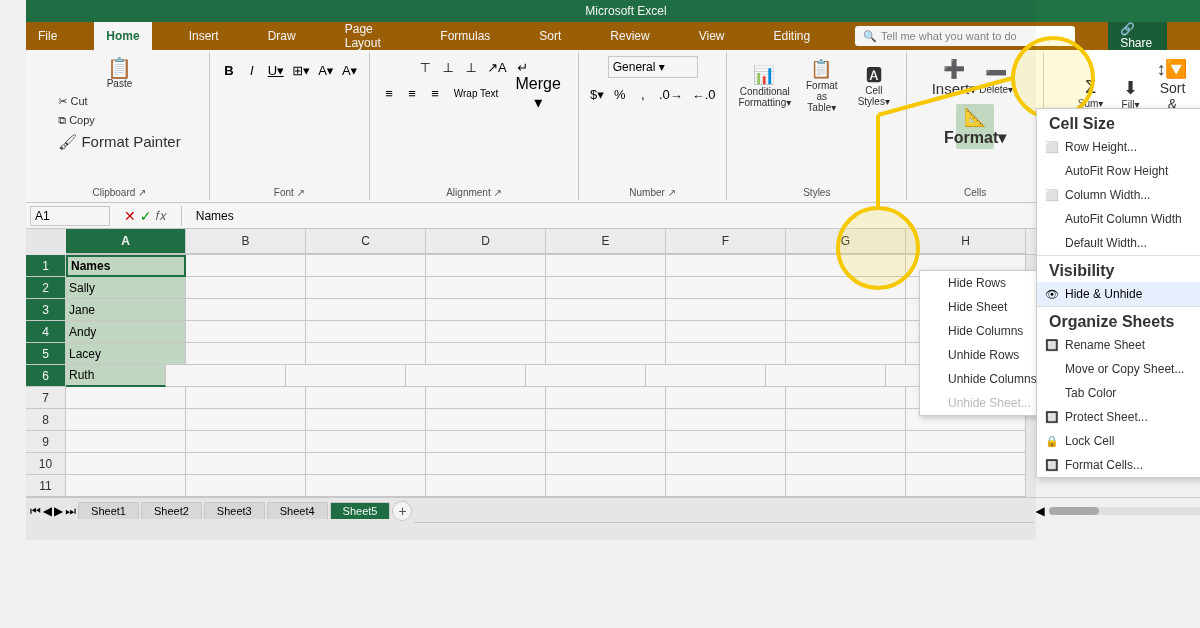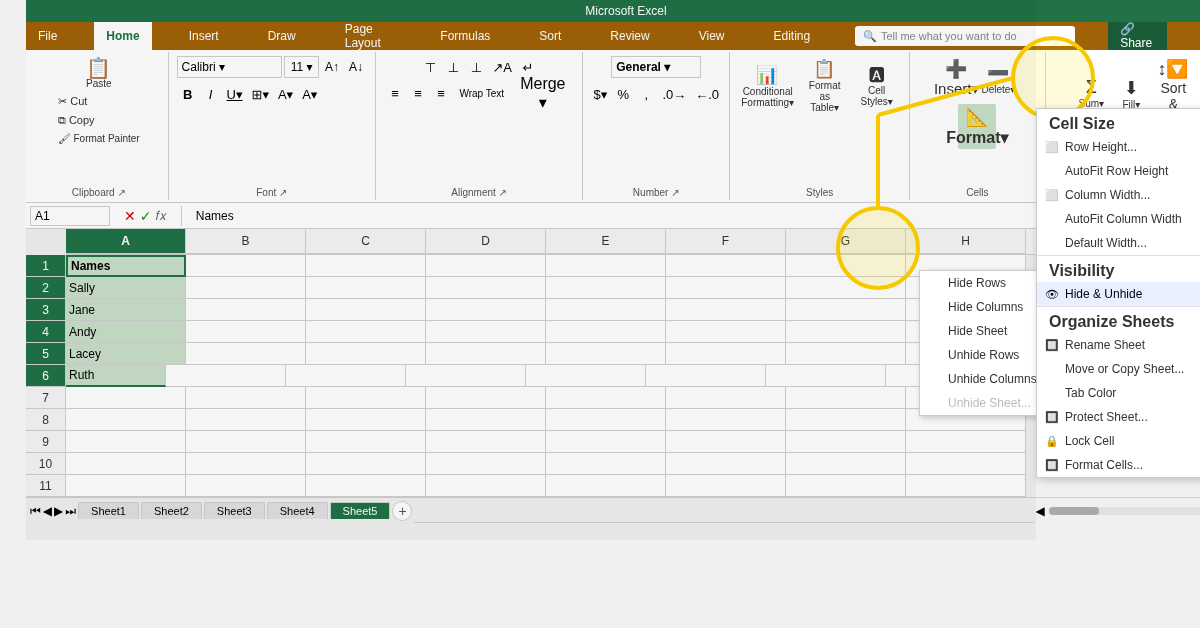--- a/index.html
+++ b/index.html
@@ -84,34 +84,28 @@
 
     <div class="ribbon-group" style="min-width:80px;">
       <div class="ribbon-group-content" style="margin-bottom:14px;">
         <button class="ribbon-btn" style="flex-direction:column;">
           <span class="ribbon-icon">📋</span>
           <span style="font-size:10px;">Paste</span>
         </button>
         <div style="display:flex; flex-direction:column; gap:2px;">
           <button class="ribbon-btn" style="flex-direction:row; gap:2px; font-size:11px;">✂ Cut</button>
           <button class="ribbon-btn" style="flex-direction:row; gap:2px; font-size:11px;">⧉ Copy</button>
-          <button class="ribbon-btn" style="flex-direction:row; gap:2px; font-size:10px;">🖌 Format Painter</button>
+          <button class="ribbon-btn" style="flex-direction:row; gap:2px; font-size:15px;">🖌 Format Painter</button>
         </div>
       </div>
       <span class="ribbon-group-label">Clipboard ↗</span>
     </div>
 
     <div class="ribbon-group" style="min-width:160px;">
       <div class="ribbon-group-content" style="flex-direction:column; margin-bottom:14px; width:100%;">
-        <div style="display:flex; gap:2px; align-items:center; width:100%;">
-          <div class="font-box">Calibri ▾</div>
-          <div class="size-box">11 ▾</div>
-          <button class="fmt-btn" style="font-size:12px;">A↑</button>
-          <button class="fmt-btn" style="font-size:12px;">A↓</button>
-        </div>
         <div style="display:flex; gap:1px; align-items:center; width:100%; margin-top:3px;">
           <button class="fmt-btn" style="font-weight:bold;">B</button>
           <button class="fmt-btn" style="font-style:italic;">I</button>
           <button class="fmt-btn" style="text-decoration:underline;">U▾</button>
           <button class="fmt-btn">⊞▾</button>
           <button class="fmt-btn">A▾</button>
           <button class="fmt-btn">A▾</button>
         </div>
       </div>
       <span class="ribbon-group-label">Font ↗</span>
@@ -132,21 +126,21 @@
           <button class="fmt-btn">≡</button>
           <button class="fmt-btn" style="font-size:10px; width:60px;">Wrap Text</button>
           <button class="fmt-btn" style="font-size:16px;">Merge ▾</button>
         </div>
       </div>
       <span class="ribbon-group-label">Alignment ↗</span>
     </div>
 
     <div class="ribbon-group" style="min-width:100px;">
       <div class="ribbon-group-content" style="flex-direction:column; margin-bottom:14px;">
-        <div style="display:flex; align-items:flex-end; margin-bottom:3px;font-weight:bold;">
+        <div style="display:flex; align-items:flex-end; margin-bottom:3px;">
           <div style="border:1px solid #d0d0d0; height:22px; width:90px; display:flex; align-items:center; padding:0 4px; font-size:12px; background:white;">General ▾</div>
         </div>
         <div style="display:flex; gap:1px;">
           <button class="fmt-btn">$▾</button>
           <button class="fmt-btn">%</button>
           <button class="fmt-btn">,</button>
           <button class="fmt-btn">.0→</button>
           <button class="fmt-btn">←.0</button>
         </div>
       </div>
@@ -398,22 +392,22 @@
         </div>
         <span style="cursor:pointer;">▶</span>
       </div>
     </div>
   </div>
 
   <div class="dim-overlay" style="left:0; top:0; width:1010px; height:540px; opacity:0.15; pointer-events:none;"></div>
 
   <div style="position:absolute; top:270px; left:893px; background:white; border:1px solid #ccc; box-shadow:2px 2px 6px rgba(0,0,0,0.2); width:140px; z-index:10; font-size:12px;">
     <div class="menu-item">Hide Rows</div>
+    <div class="menu-item">Hide Sheet</div>
     <div class="menu-item">Hide Columns</div>
-    <div class="menu-item">Hide Sheet</div>
     <div class="menu-item">Unhide Rows</div>
     <div class="menu-item">Unhide Columns</div>
     <div class="menu-item disabled">Unhide Sheet...</div>
   </div>
 
   <div class="dropdown-menu" style="position:absolute; top:108px; left:1010px; width:190px; z-index:20;">
     <div class="menu-section-label">Cell Size</div>
     <div class="menu-item">
       <span class="menu-icon">⬜</span>
       Row Height...

